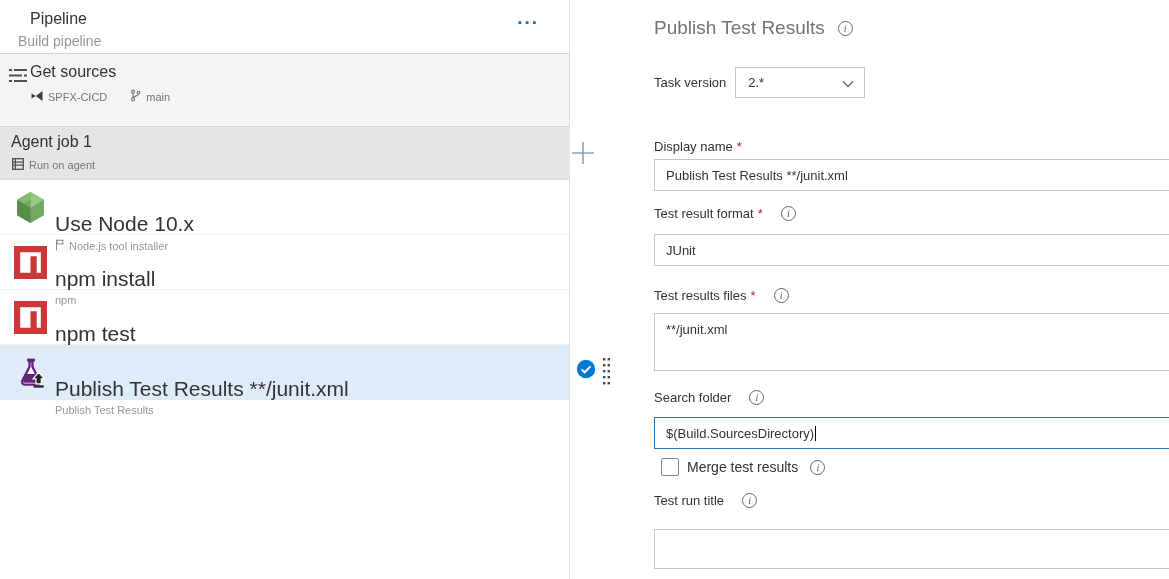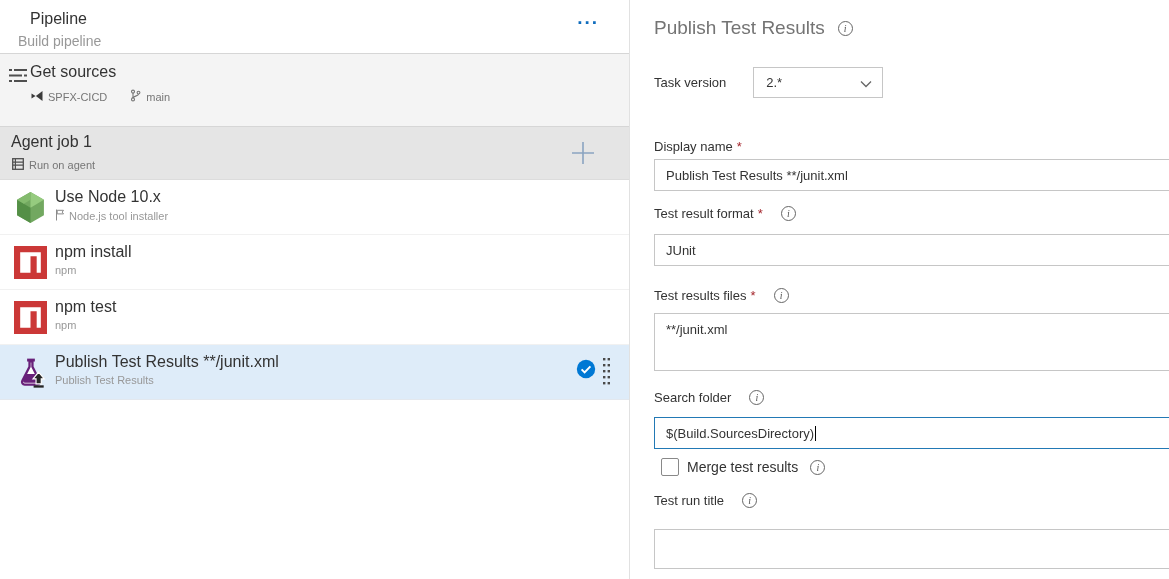--- a/index.html
+++ b/index.html
@@ -1,20 +1,20 @@
 <!DOCTYPE html>
 <html><head>
 <meta charset="utf-8">
 <style>
   * { margin:0; padding:0; box-sizing:border-box; }
   html,body { width:1169px; height:579px; overflow:hidden; background:#fff;
               font-family:"Liberation Sans", sans-serif; color:#333; }
 
   
-  .left-panel  { position:absolute; left:0; top:0; width:630px; height:579px;
+  .left-panel  { position:absolute; left:0; top:0; width:570px; height:579px;
                  background:#fff; border-right:1px solid #e1e1e1; }
   .right-panel { position:absolute; left:631px; top:0; width:538px; height:579px;
                  background:#fff; overflow:hidden; }
 
   
   .pipeline-header { position:relative; height:54px; border-bottom:1px solid #d6d6d6; }
   .pipeline-title  { position:absolute; left:30px; top:10px; font-size:16px; color:#333; }
   .pipeline-sub    { position:absolute; left:18px; top:33px; font-size:14px; color:#989898; }
   .menu-ellipsis   { position:absolute; right:30px; top:8px; font-size:19px; font-weight:bold;
                      letter-spacing:2px; color:#0f6cbd; cursor:pointer; line-height:20px; }
@@ -33,31 +33,31 @@
   .aj-subrow { position:absolute; left:12px; top:31px; font-size:11px; color:#767676;
                display:flex; align-items:center; gap:5px;text-align:right; }
   .add-task-btn { position:absolute; left:569px; top:12px; width:28px; height:28px;
                   background:none; border:none; cursor:pointer; padding:0; }
 
   
   .task-row { position:relative; height:55px; border-bottom:1px solid #f1f1f1; cursor:pointer; }
   .task-row.selected { background:#deecf9; border-bottom:1px solid #e3e8ee; }
   .task-icon { position:absolute; left:14px; top:11px; width:33px; height:33px; }
   .task-texts { position:absolute; left:55px; top:8px; }
-  .task-title { font-size:16px; color:#333; white-space:nowrap; }
+  .task-title { font-size:21px; color:#333; white-space:nowrap;margin-top:24px; }
   .task-sub   { margin-top:3px; font-size:11px; color:#989898; display:flex; align-items:center; gap:4px; }
   .task-check { position:absolute; left:576px; top:14px; }
   .task-grip  { position:absolute; left:602px; top:12px; cursor:grab; }
 
   
   .rp-inner { padding:16px 0 0 23px; }
   .rp-title-row { display:flex; align-items:center; gap:13px; height:24px; }
   .rp-title { font-size:19px; color:#747474; font-weight:400; }
 
-  .version-row { margin-top:27px; display:flex; align-items:center; gap:27px; height:31px; }
+  .version-row { margin-top:27px; display:flex; align-items:center; gap:9px; height:31px; }
   .version-label { font-size:13px; color:#333; }
   .dropdown { width:130px; height:31px; border:1px solid #c6c6c6; background:#fff;
               display:flex; align-items:center; padding:0 10px 0 12px; cursor:pointer; }
   .dropdown-value { flex:1; font-size:13px; color:#333; }
 
   .label-row { display:flex; align-items:center; gap:18px; height:18px; }
   .field-label { font-size:13px; color:#333; }
   .req { color:#a4262c; margin-left:4px; }
 
   .textbox { width:700px; height:32px; border:1px solid #c6c6c6; background:#fff;

